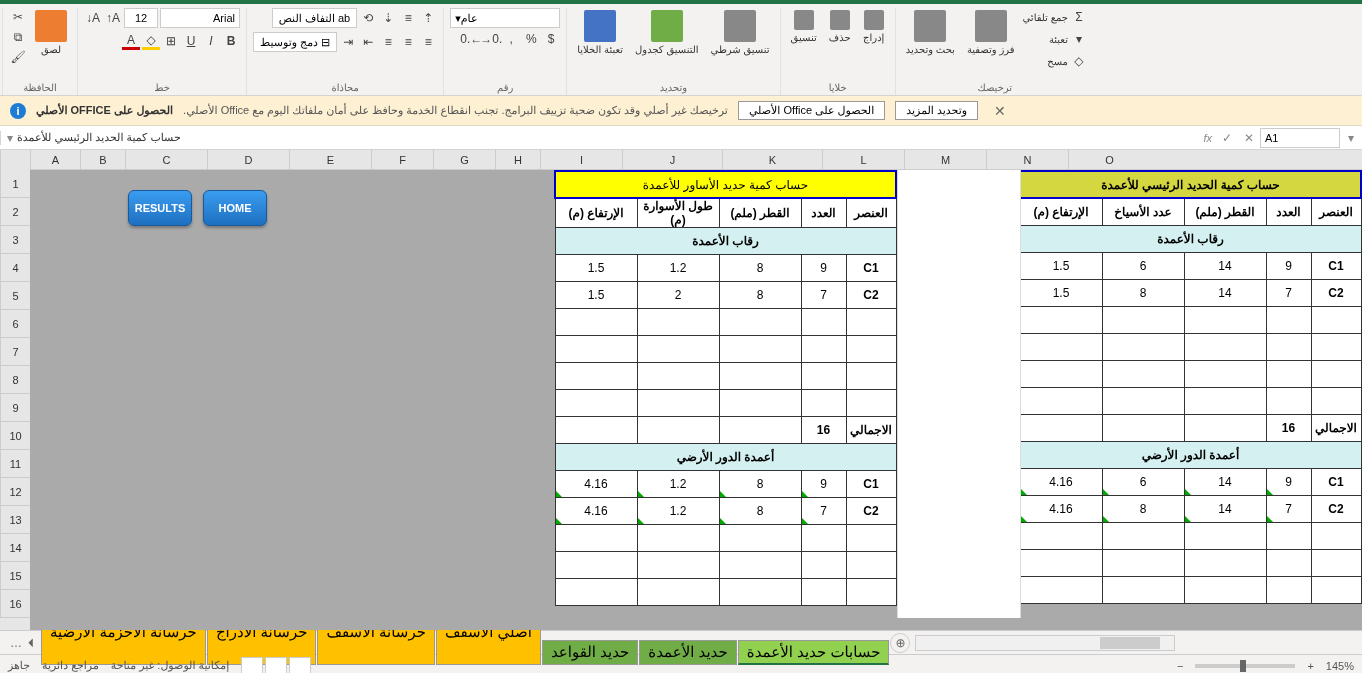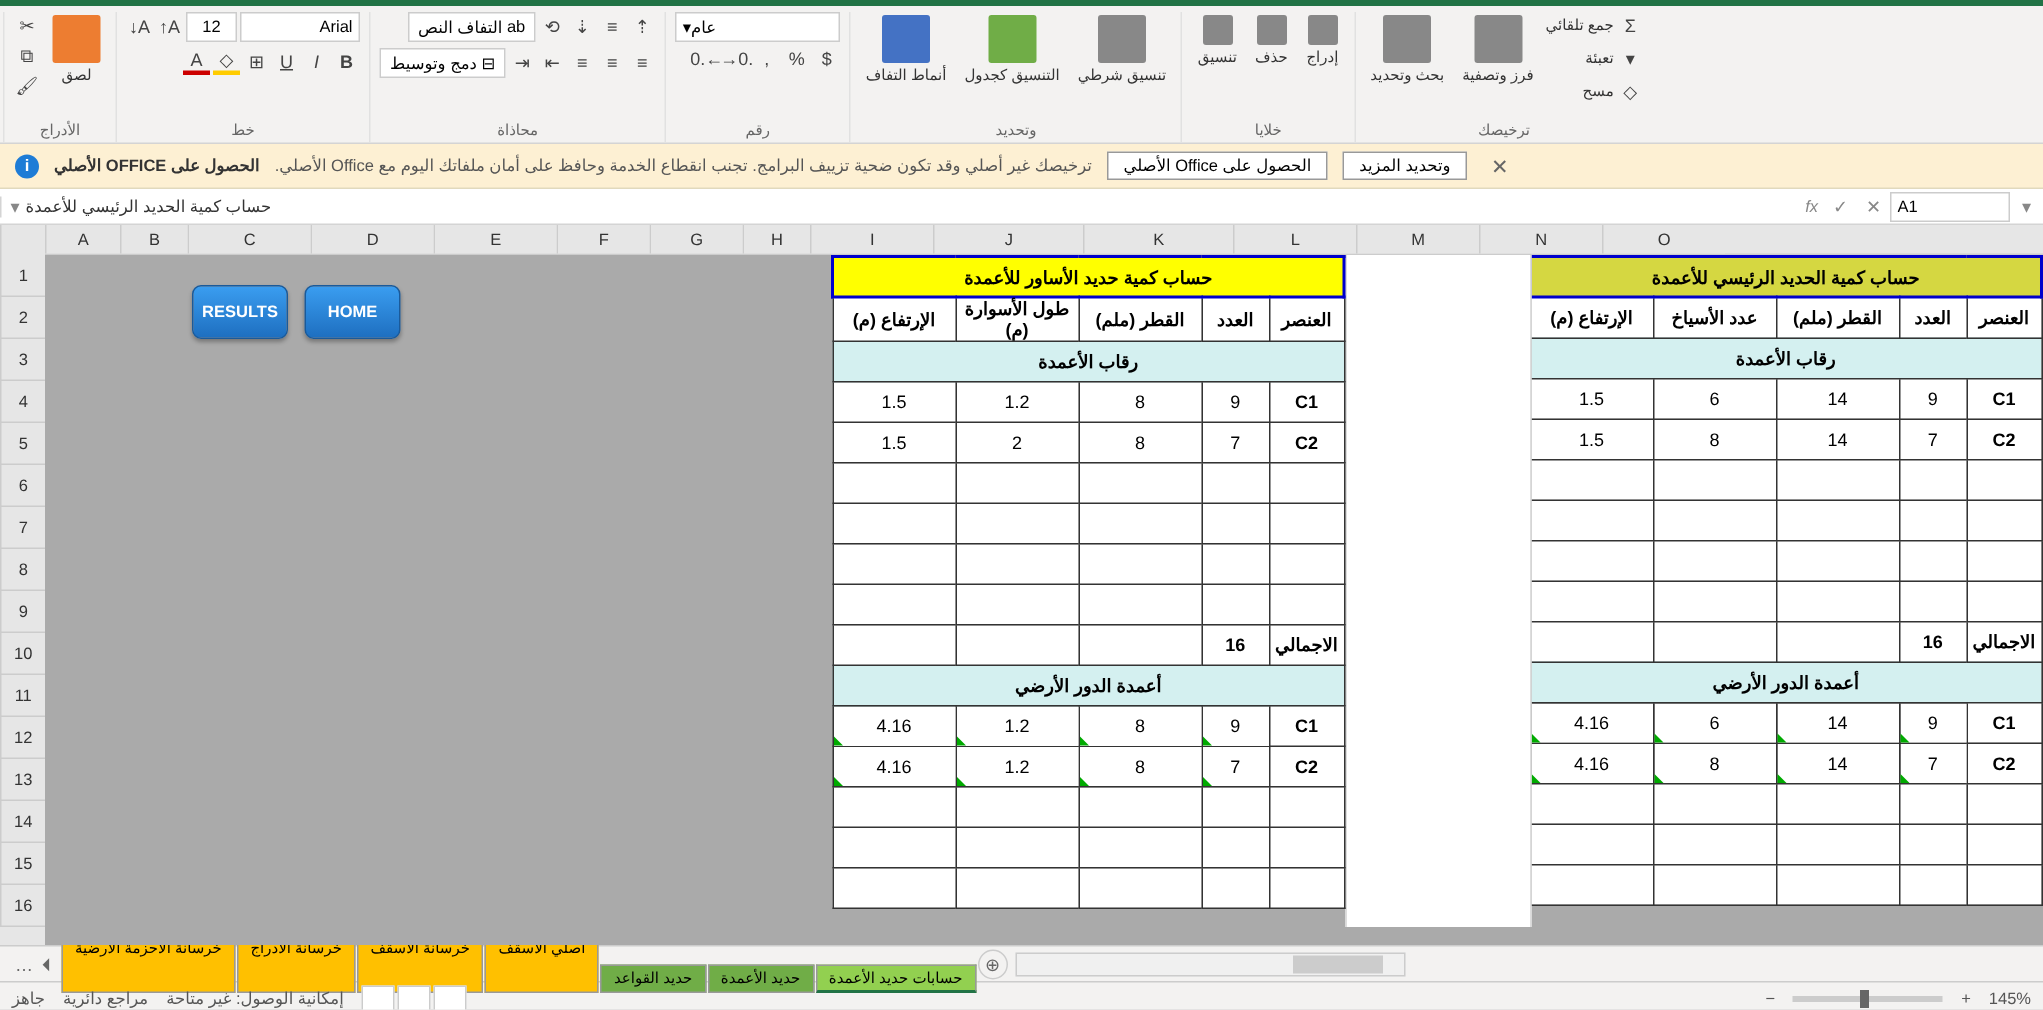--- a/index.html
+++ b/index.html
@@ -35,30 +35,30 @@
 .col-headers { display:flex; flex-direction:row-reverse; height:20px; background:#e6e6e6; border-bottom:1px solid #ccc; }
 .corner { width:30px; height:20px; background:#e6e6e6; border-left:1px solid #ccc; }
 .ch { border-left:1px solid #ccc; text-align:center; font-size:11px; line-height:20px; color:#333; background:#e6e6e6; }
 .grid-body { display:flex; flex-direction:row-reverse; height:460px; }
 .row-headers { display:flex; flex-direction:column; width:30px; background:#e6e6e6; }
 .rh { height:28px; border-bottom:1px solid #ccc; border-left:1px solid #ccc; text-align:center; font-size:11px; line-height:28px; color:#333; }
 .cells { position:relative; flex:1; background:#aaa; }
 .sheet-table { position:absolute; border-collapse:collapse; direction:rtl; }
 .sheet-table td { border:1px solid #333; background:#fff; height:27px; text-align:center; font-size:12px; font-family:Arial; padding:0 3px; vertical-align:middle; }
 .hdr-olive { background:#d5d741 !important; font-weight:bold; border:2px solid #00c !important; }
-.hdr-yellow { background:#ffff00 !important; font-weight:bold; border:2px solid #00c !important; }
+.hdr-yellow { background:#ffff00 !important; font-weight:normal; border:2px solid #00c !important; }
 .sub-hdr { background:#fff !important; font-weight:bold; }
 .sec-hdr { background:#d4f0f0 !important; font-weight:bold; }
 .corner-mark { position:relative; }
 .corner-mark::after { content:""; position:absolute; left:0; bottom:0; width:0; height:0; border-left:6px solid #0a0; border-top:6px solid transparent; }
 .nav-btn { position:absolute; width:64px; height:36px; background:linear-gradient(#3a9df0,#1e6fc0); border:1px solid #1a5a9a; border-radius:6px; color:#fff; font-size:11px; font-weight:bold; display:flex; align-items:center; justify-content:center; cursor:pointer; box-shadow:0 2px 3px rgba(0,0,0,.3); }
 .sheet-tabs { height:24px; display:flex; align-items:center; background:#f3f2f1; border-top:1px solid #ccc; flex-direction:row-reverse; padding:0 4px; gap:1px; }
 .tab-nav { display:flex; gap:2px; padding:0 4px; }
 .tab-nav span { cursor:pointer; color:#666; font-size:12px; padding:0 2px; }
-.sheet-tab { padding:2px 8px; font-size:10px; border:1px solid #999; background:#ffc000; cursor:pointer; white-space:nowrap; }
+.sheet-tab { padding:2px 8px; font-size:15px; border:1px solid #999; background:#ffc000; cursor:pointer; white-space:nowrap; }
 .sheet-tab.green { background:#70ad47;margin-top:20px; }
 .sheet-tab.active { background:#92d050; border-bottom:2px solid #217346; }
 .add-sheet { width:20px; height:20px; border:1px solid #ccc; border-radius:50%; text-align:center; line-height:18px; cursor:pointer; color:#666; margin-right:4px; }
 .hscroll { flex:1; max-width:260px; height:16px; background:#f0f0f0; border:1px solid #ccc; margin-right:6px; position:relative; }
 .hscroll-thumb { position:absolute; right:14px; top:1px; height:12px; width:60px; background:#ccc; }
 .status-bar { height:22px; background:#f3f2f1; border-top:1px solid #ccc; display:flex; align-items:center; padding:0 8px; font-size:11px; color:#555; flex-direction:row-reverse; gap:12px; }
 .status-bar .views { display:flex; gap:2px; margin-right:auto; }
 .status-bar .view-btn { width:22px; height:18px; border:1px solid #ccc; background:#fff; cursor:pointer; }
 .zoom-slider { width:100px; height:4px; background:#ccc; position:relative; }
 .zoom-thumb { position:absolute; left:45px; top:-4px; width:6px; height:12px; background:#666; }
@@ -81,21 +81,21 @@
       <div class="rbtn">
           <div class="ricon big orange"></div>
           <span class="rtxt">لصق</span>
         </div>
       <div class="vstack">
         <div class="mini-btn">✂</div>
         <div class="mini-btn">⧉</div>
         <div class="mini-btn">🖌</div>
       </div>
     </div>
-    <div class="rgroup-label">الأدراج</div>
+    <div class="rgroup-label">الحافظة</div>
   </div>
   <div class="rgroup">
     <div class="rgroup-body vstack">
       <div class="font-row">
         <input class="font-name" value="Arial" style="">
         <input class="font-size" value="12" style="">
         <span class="mini-btn">A↑</span>
         <span class="mini-btn">A↓</span>
       </div>
       <div class="font-row">
@@ -153,21 +153,21 @@
       <div class="rbtn">
           <div class="ricon big"></div>
           <span class="rtxt">تنسيق شرطي</span>
         </div>
       <div class="rbtn">
           <div class="ricon big green"></div>
           <span class="rtxt">التنسيق كجدول</span>
         </div>
       <div class="rbtn">
           <div class="ricon big blue"></div>
-          <span class="rtxt">أنماط التفاف</span>
+          <span class="rtxt">تعبئة الخلايا</span>
         </div>
     </div>
     <div class="rgroup-label">وتحديد</div>
   </div>
   <div class="rgroup">
     <div class="rgroup-body">
       <div class="rbtn">
           <div class="ricon"></div>
           <span class="rtxt">إدراج</span>
         </div>

